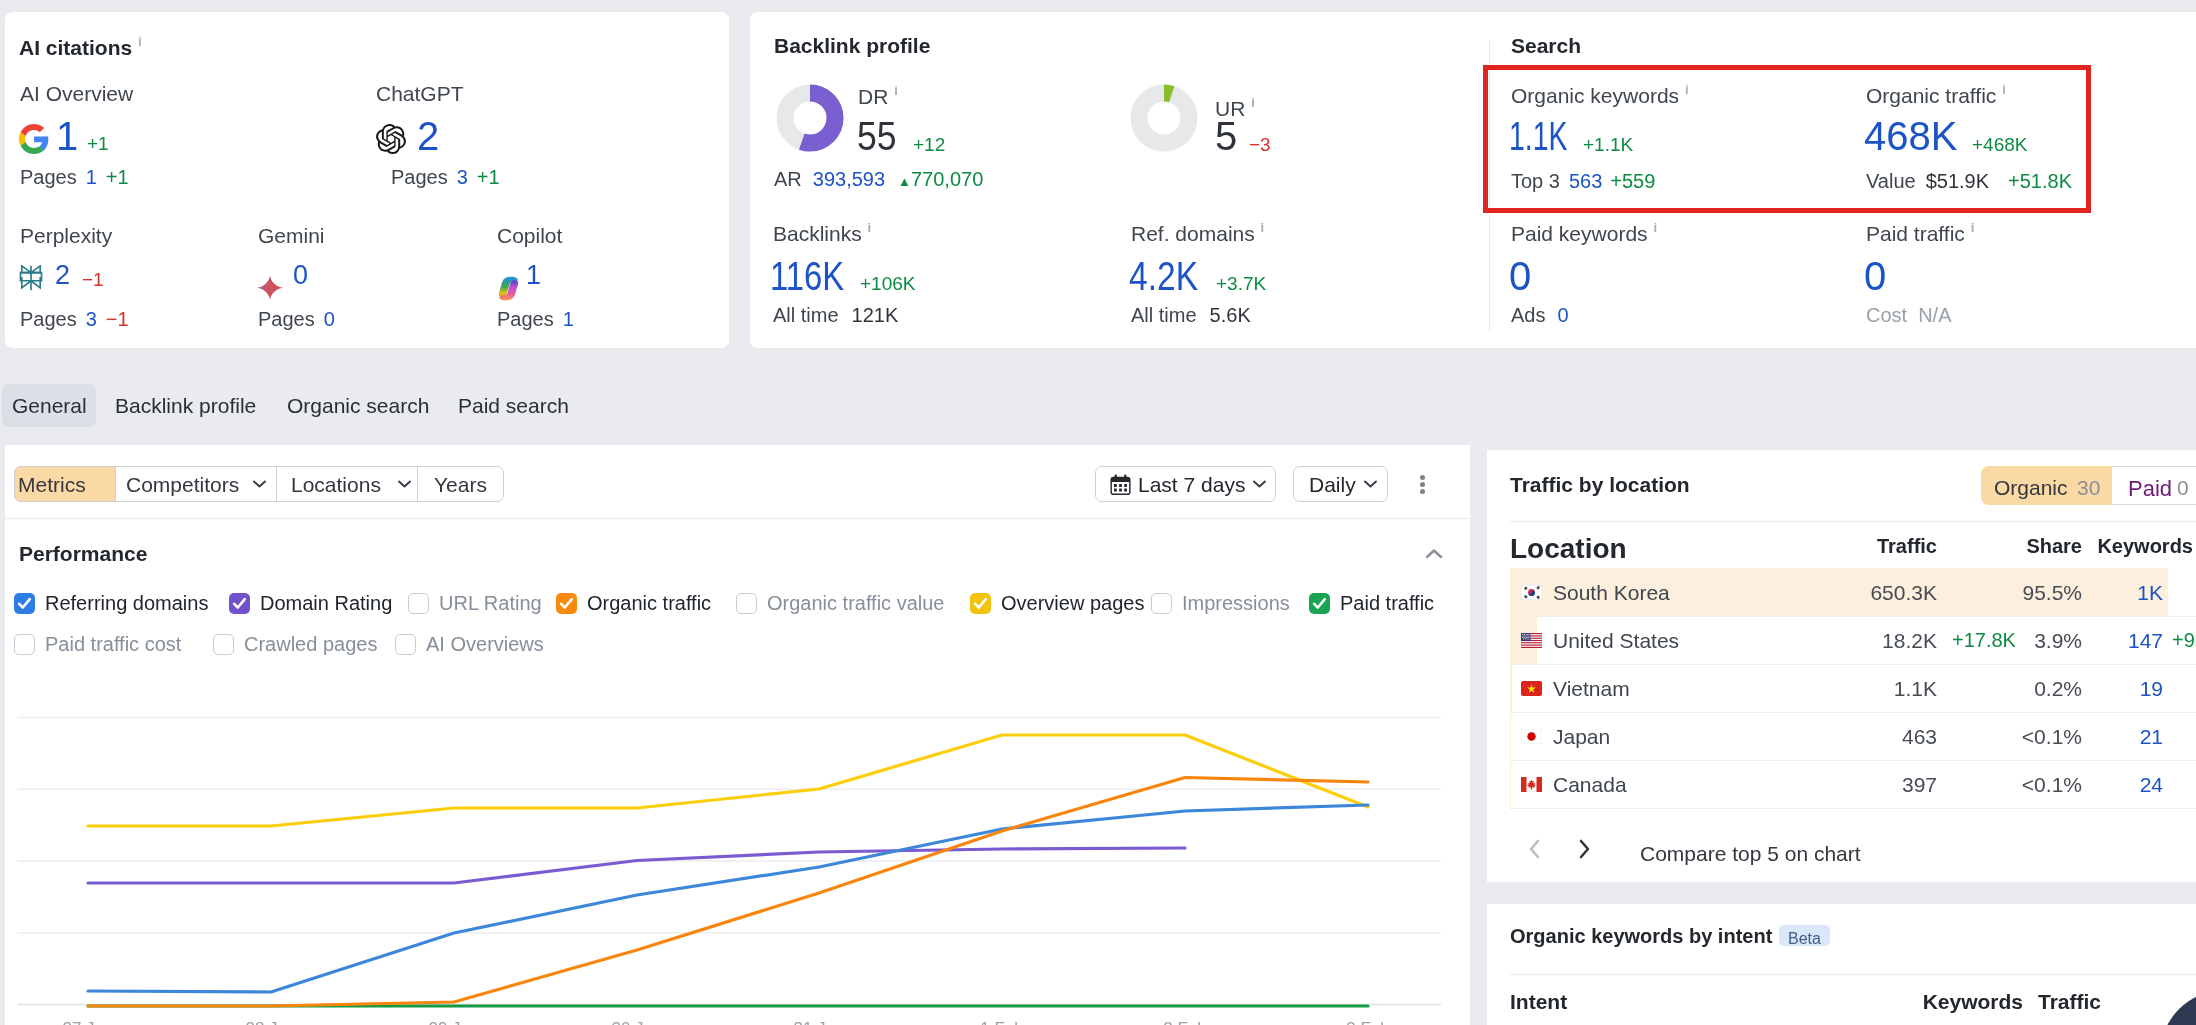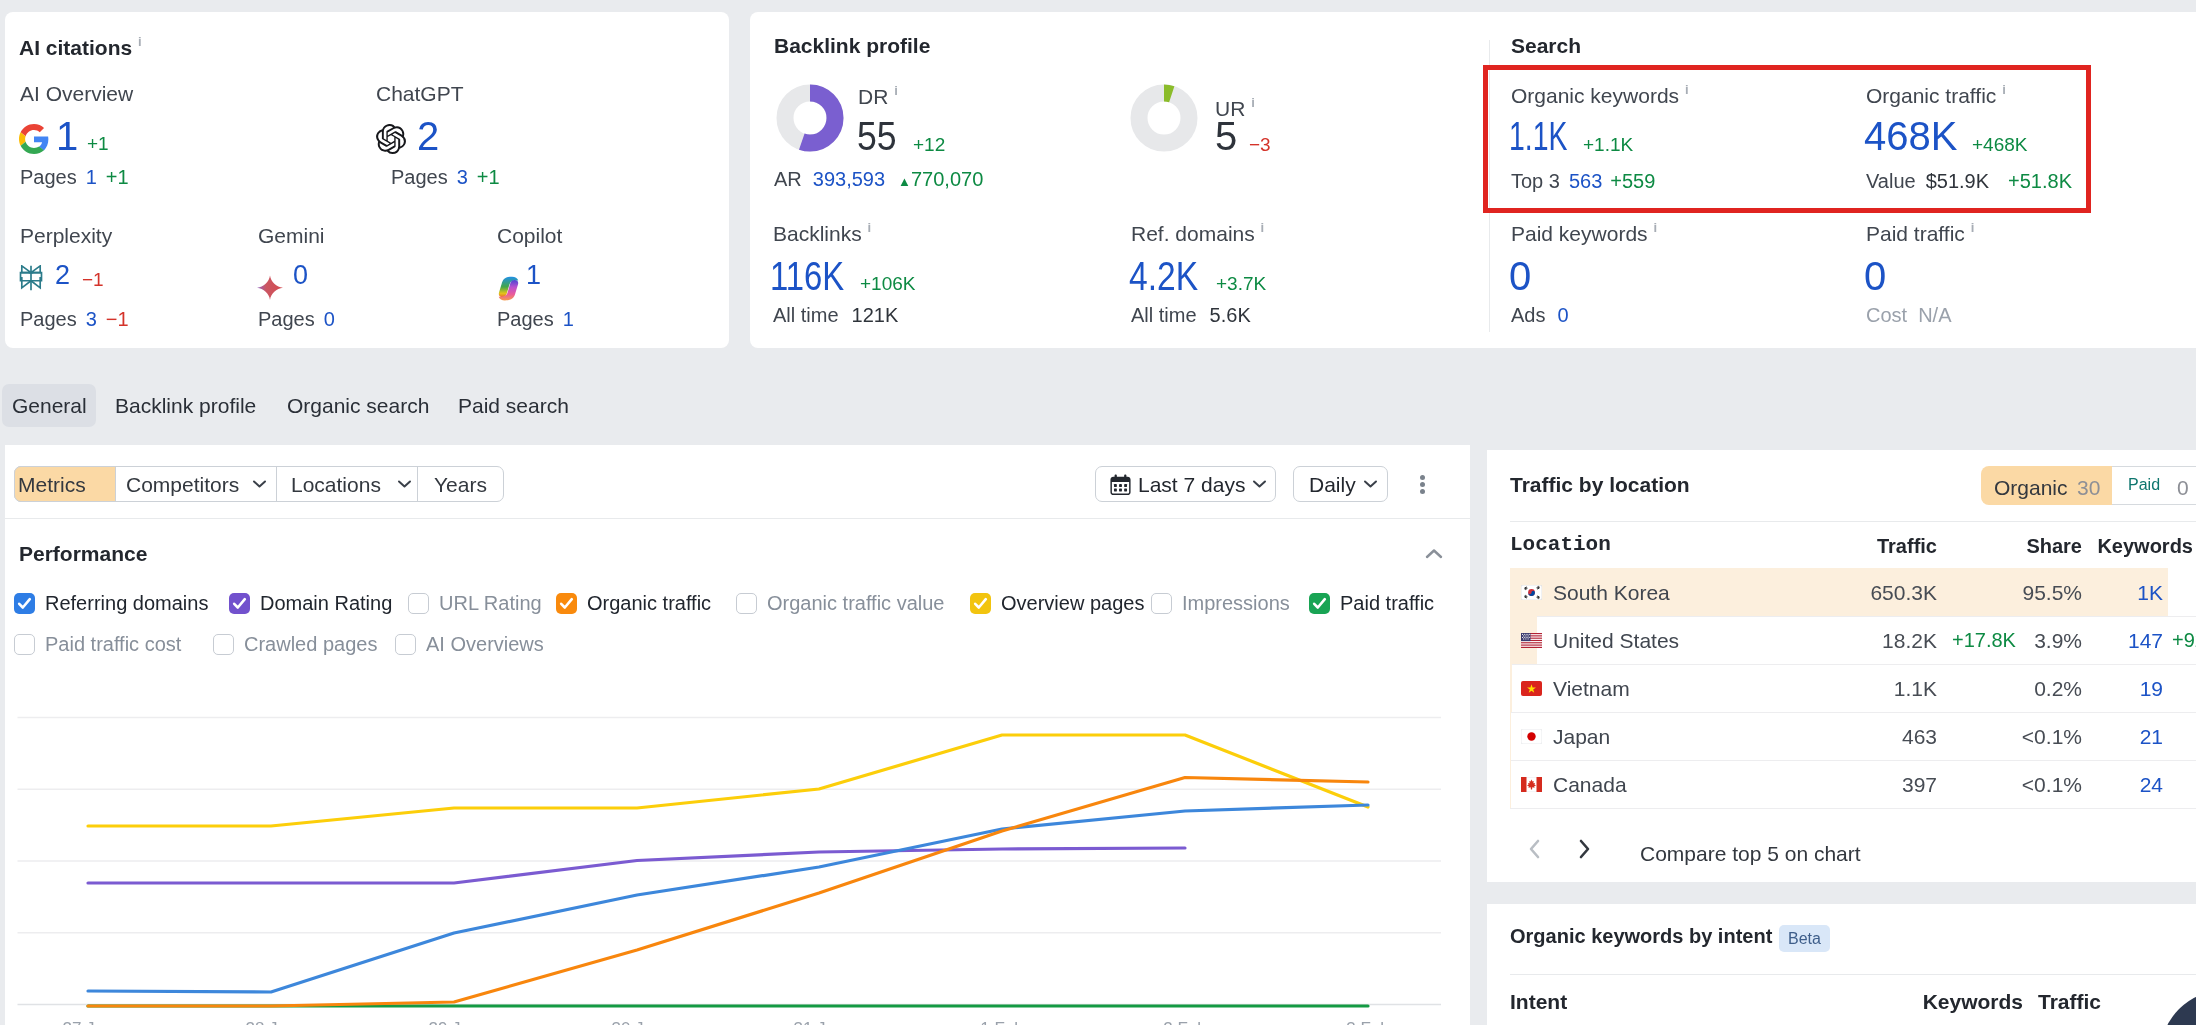--- a/index.html
+++ b/index.html
@@ -273,24 +273,24 @@
     </svg>
 </div>
 
 <div class="abs" style="left:1487px; top:450px; width:763px; height:432px; background:#fff;">
   <div class="abs h1" style="left:23px; top:24px;">Traffic by location</div>
 
   <div class="abs" style="left:494px; top:16px; width:131px; height:39px; background:#fbd9a5; border-radius:8px 0 0 8px;"></div>
   <div class="abs" style="left:507px; top:26px; font-size:21px; color:#33383f;">Organic</div>
   <div class="abs" style="left:590px; top:26px; font-size:21px; color:#8d8f96;">30</div>
   <div class="abs" style="left:625px; top:16px; width:140px; height:39px; background:#fff; border:1px solid #d6dade; border-left:none;"></div>
-  <div class="abs" style="left:641px; top:26px; font-size:16px; color:#0f766e;">Paid</div>
+  <div class="abs" style="left:641px; top:26px; font-size:22px; color:#701a75;">Paid</div>
   <div class="abs" style="left:690px; top:26px; font-size:21px; color:#8d8f96;">0</div>
   <div class="abs" style="left:23px; top:71px; width:740px; height:1px; background:#e8eaec;"></div>
-  <div class="abs" style="left:23px; top:83px; font-size:21px; font-weight:bold; color:#23272e;font-family:Liberation Mono, monospace;">Location</div>
+  <div class="abs" style="left:23px; top:83px; font-size:28px; font-weight:bold; color:#23272e;">Location</div>
     <div class="abs" style="left:330px; top:85px; width:120px; text-align:right; font-size:20px; font-weight:bold; color:#23272e;">Traffic</div>
     <div class="abs" style="left:495px; top:85px; width:100px; text-align:right; font-size:20px; font-weight:bold; color:#23272e;">Share</div>
     <div class="abs" style="left:586px; top:85px; width:120px; text-align:right; font-size:20px; font-weight:bold; color:#23272e;">Keywords</div>
     <div class="abs" style="left:23px; top:118px; width:658px; height:48px; background:#fcefdd;"></div>
     <svg width="21" height="15" viewBox="0 0 21 15" style="position:absolute; left:34px; top:135px;">
       <rect width="21" height="15" rx="2" fill="#fff" stroke="#d9dce0" stroke-width="0.8"></rect>
       <circle cx="10.5" cy="7.5" r="3.4" fill="#cd2e3a"></circle>
       <path d="M7.1 7.5 a3.4 3.4 0 0 0 6.8 0 a1.7 1.7 0 0 0 -3.4 0 a1.7 1.7 0 0 1 -3.4 0z" fill="#0047a0"></path>
       <g stroke="#1b1b1b" stroke-width="0.9">
         <path d="M3.2 3.4 l2.3-1.6 M3.7 4.1 l2.3-1.6 M4.2 4.8 l2.3-1.6"></path>
@@ -378,20 +378,20 @@
       <path d="M11 3 L4 11 L11 19" fill="none" stroke="#b9bec4" stroke-width="2.6" stroke-linecap="round" stroke-linejoin="round"></path>
     </svg>
   <svg class="abs" style="left:91px; top:388px;" width="14" height="22" viewBox="0 0 14 22">
       <path d="M3 3 L10 11 L3 19" fill="none" stroke="#33383f" stroke-width="2.6" stroke-linecap="round" stroke-linejoin="round"></path>
     </svg>
   <div class="abs" style="left:153px; top:392px; font-size:21px; color:#33383f;">Compare top 5 on chart</div>
 </div>
 
 <div class="abs" style="left:1487px; top:904px; width:763px; height:121px; background:#fff;">
   <div class="abs h1" style="left:23px; top:22px; font-size:20px;">Organic keywords by intent</div>
-  <div class="abs" style="left:292px; top:21px; height:27px; padding:0 9px; background:#d9e7f8; border-radius:5px; font-size:16px; color:#3e5e8a; line-height:27px;">Beta</div>
+  <div class="abs" style="left:292px; top:21px; height:21px; padding:0 9px; background:#d9e7f8; border-radius:5px; font-size:16px; color:#3e5e8a; line-height:27px;">Beta</div>
   <div class="abs" style="left:23px; top:70px; width:740px; height:1px; background:#e8eaec;"></div>
   <div class="abs lbl" style="left:23px; top:87px; font-weight:bold; color:#23272e;">Intent</div>
   <div class="abs lbl" style="left:380px; top:87px; font-weight:bold; color:#23272e; width:156px; text-align:right;">Keywords</div>
   <div class="abs lbl" style="left:550px; top:87px; font-weight:bold; color:#23272e; width:64px; text-align:right;">Traffic</div>
 </div>
 
 <div class="abs" style="left:2160px; top:990px; width:130px; height:130px; border-radius:50%; background:#2d3950;"></div>
 
 </body></html>

